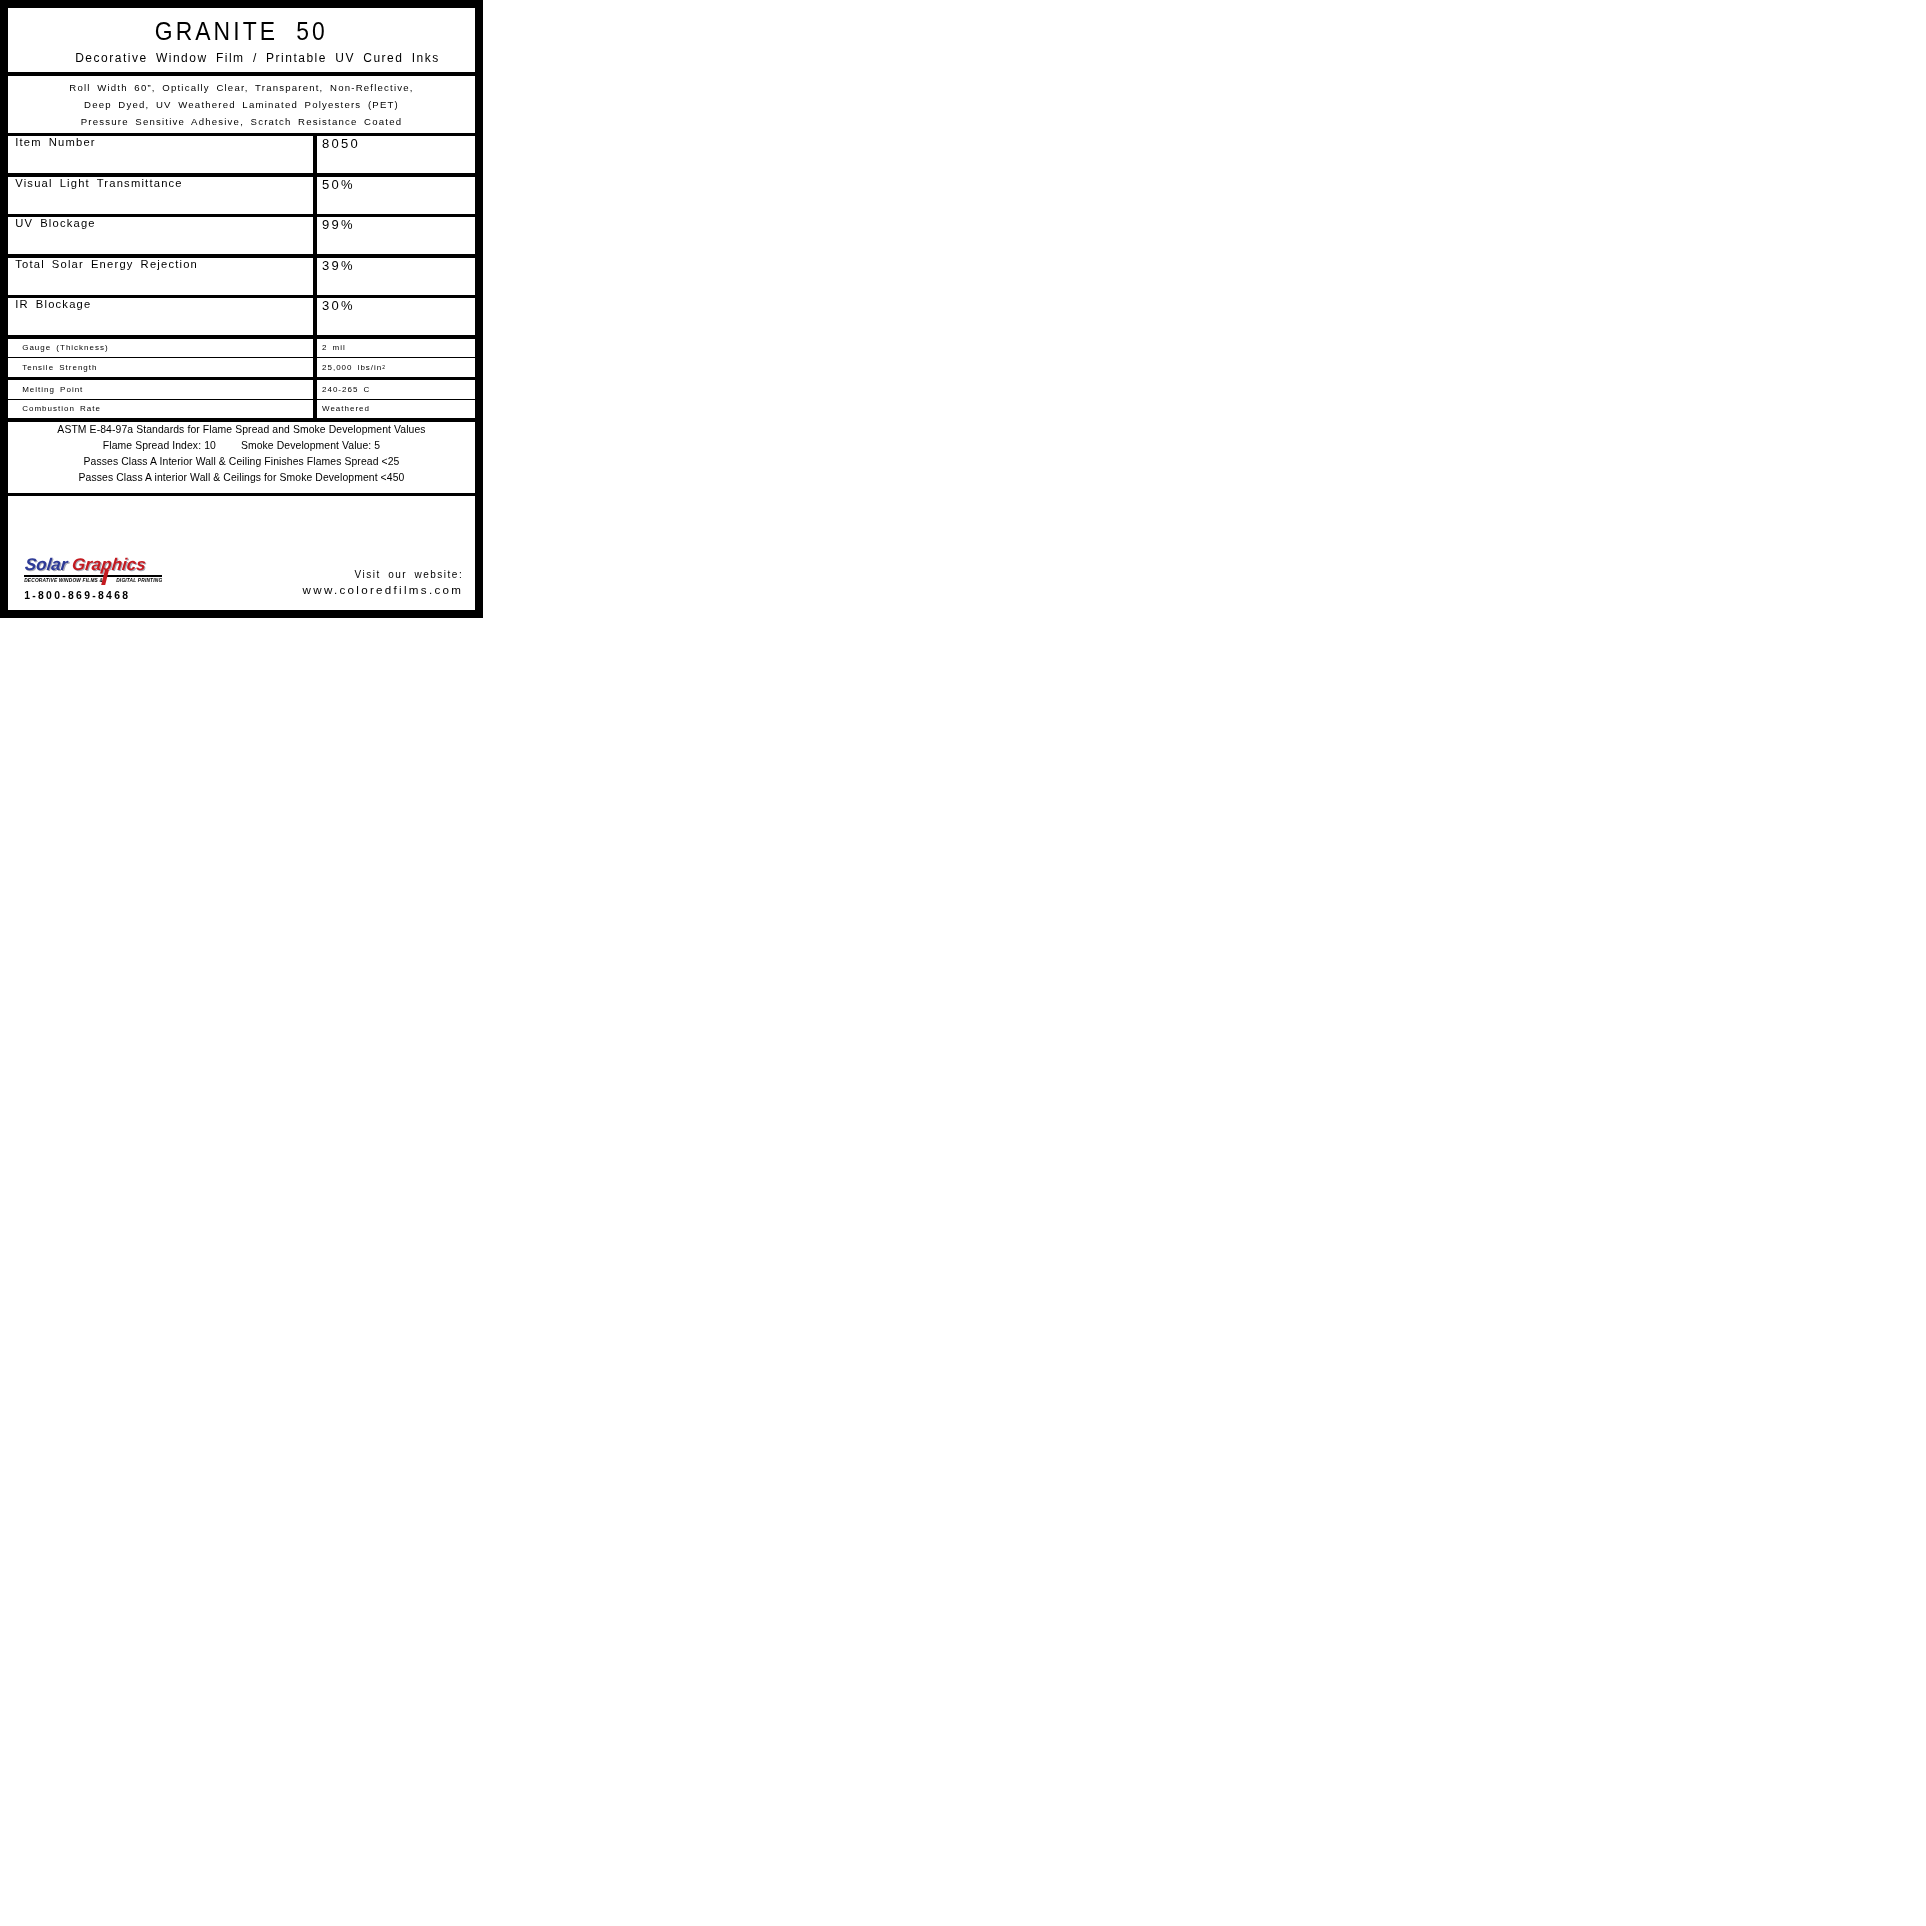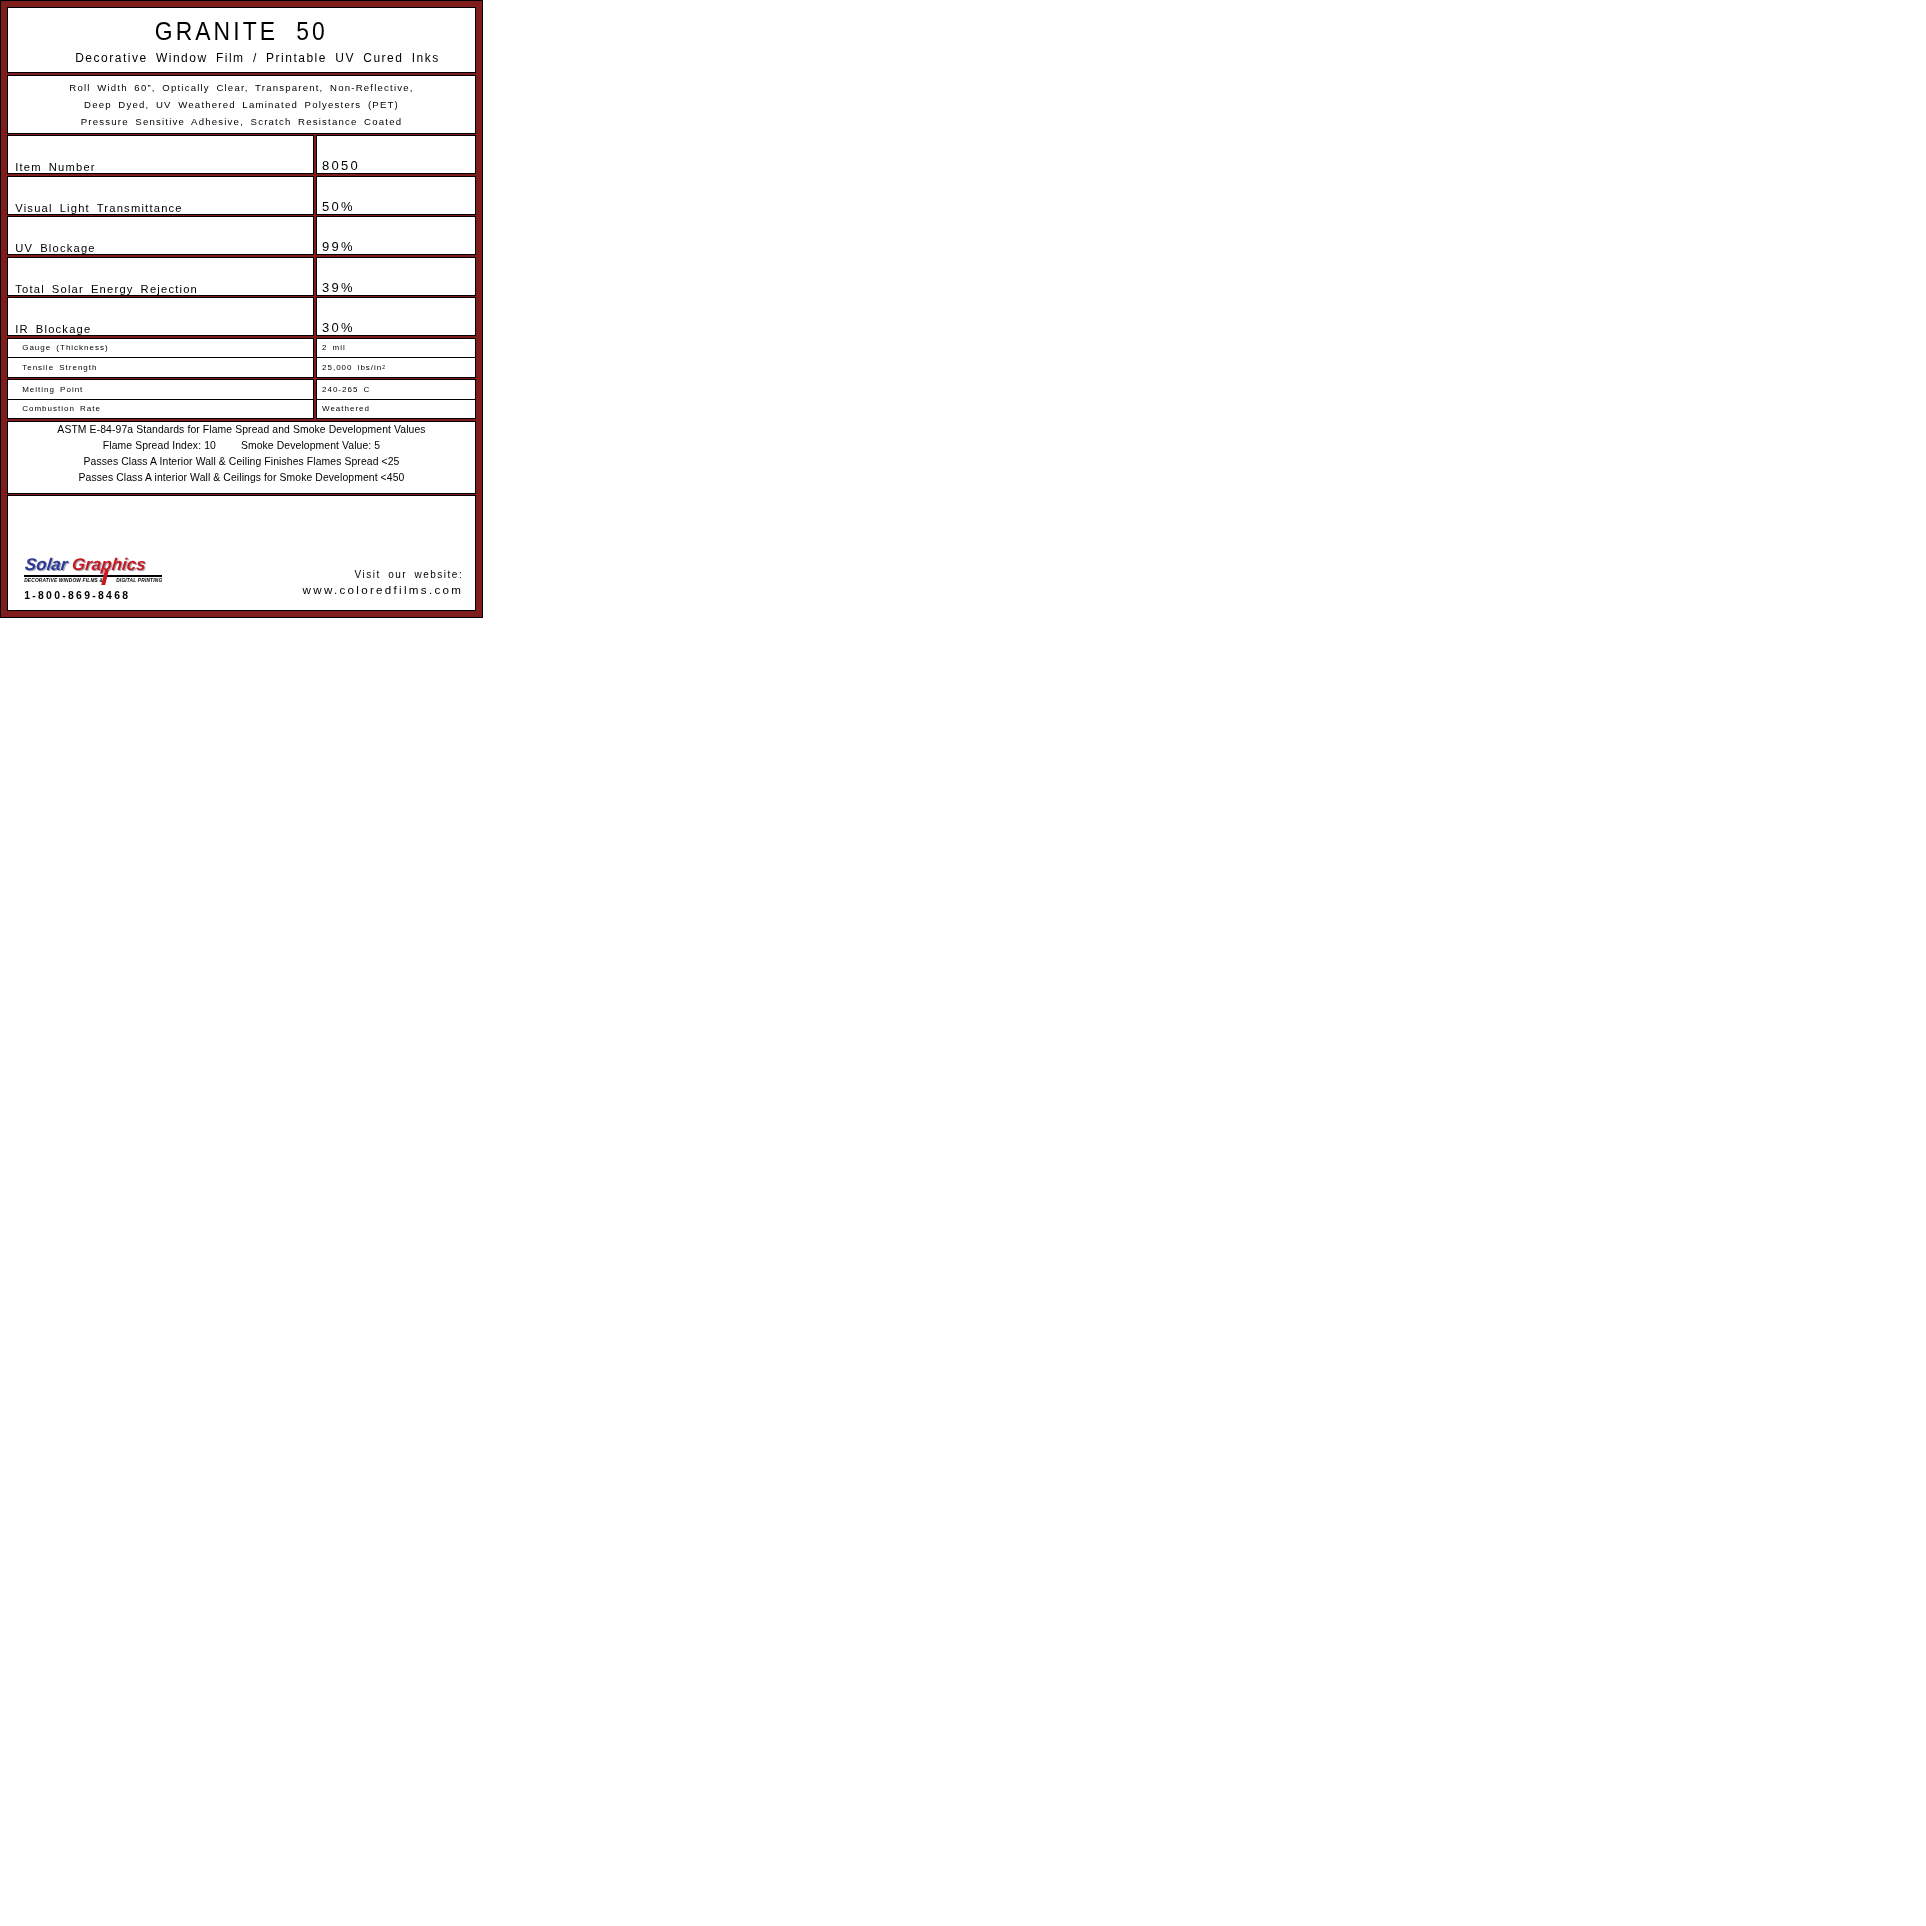--- a/index.html
+++ b/index.html
@@ -6,21 +6,21 @@
   body {
     background:#ffffff;
     font-family:"Liberation Sans", sans-serif;
     color:#000;
     -webkit-font-smoothing:antialiased;
   }
   .page {
     width:483px;
     height:618px;
     border:1.2px solid #000;
-    background:#7f1d1d;
+    background:#000000;
     padding:6.2px;
     display:flex;
     flex-direction:column;
     gap:1.5px;
   }
   .box {
     background:#fff;
     border:1.2px solid #000;
   }
   .row { display:flex; gap:1.5px; }
@@ -61,21 +61,21 @@
   }
   .desc-line {
     font-size:9.6px;
     letter-spacing:1.2px;
     word-spacing:2.7px;
     line-height:1.78;
     white-space:nowrap;
   }
 
   
-  .spec-row .box { height:39px; display:flex; align-items:flex-end; }
+  .spec-row .box { height:39px; display:flex; align-items:flex-start; }
   .spec-label {
     font-size:11.2px;
     letter-spacing:1.2px;
     word-spacing:2.7px;
     padding-left:7px;
     white-space:nowrap;
   }
   .spec-value {
     font-size:13px;
     letter-spacing:2.3px;

